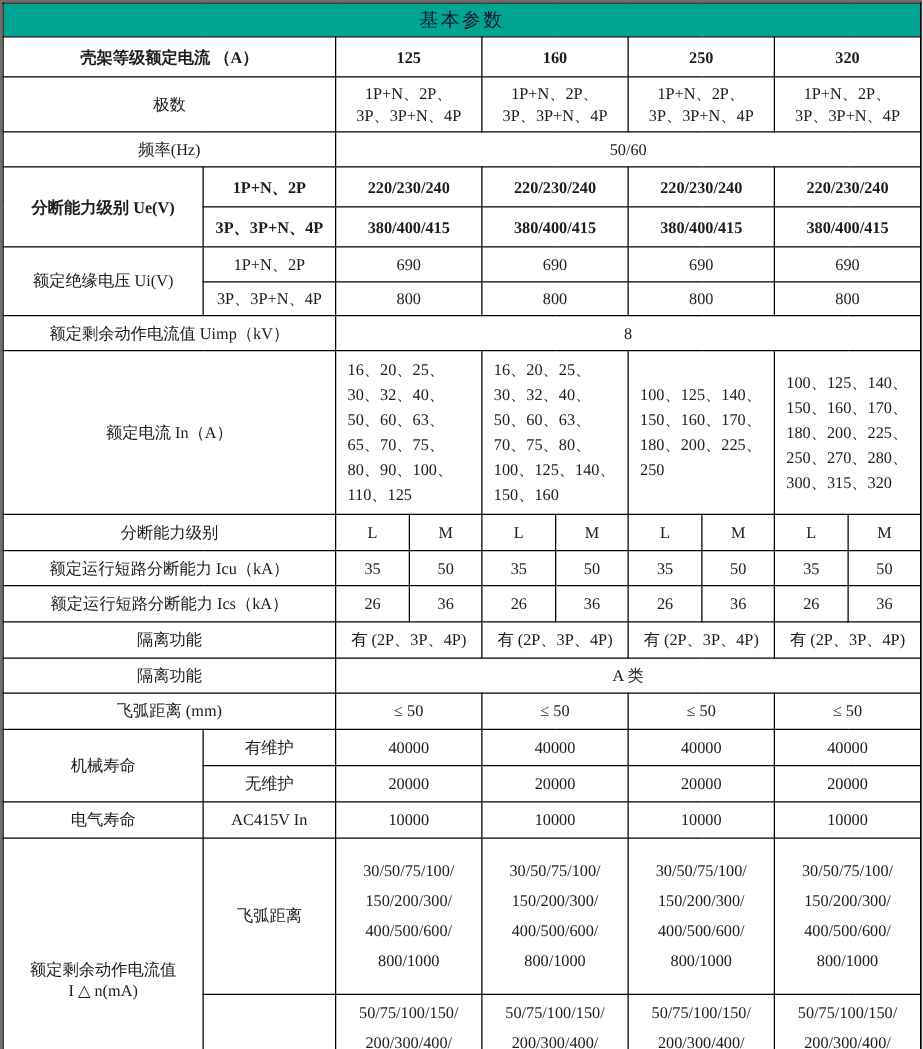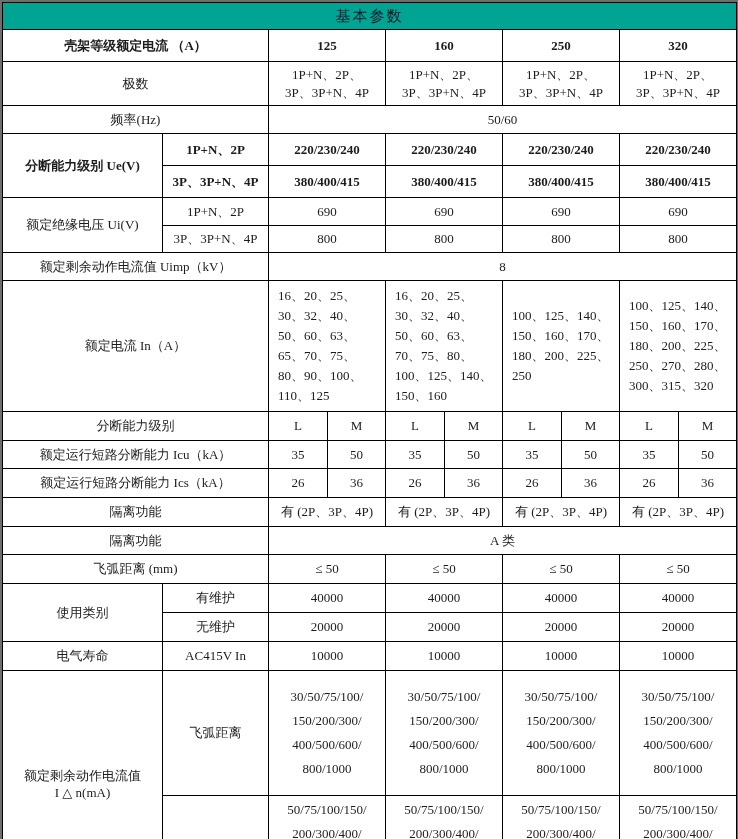--- a/index.html
+++ b/index.html
@@ -181,21 +181,21 @@
 
       <tr class="h26">
         <td colspan="2">飞弧距离 (mm)</td>
         <td colspan="2">≤ 50</td>
         <td colspan="2">≤ 50</td>
         <td colspan="2">≤ 50</td>
         <td colspan="2">≤ 50</td>
       </tr>
 
       <tr class="h26">
-        <td rowspan="2">使用类别</td>
+        <td rowspan="2">机械寿命</td>
         <td>有维护</td>
         <td colspan="2">40000</td>
         <td colspan="2">40000</td>
         <td colspan="2">40000</td>
         <td colspan="2">40000</td>
       </tr>
       <tr class="h26">
         <td>无维护</td>
         <td colspan="2">20000</td>
         <td colspan="2">20000</td>

